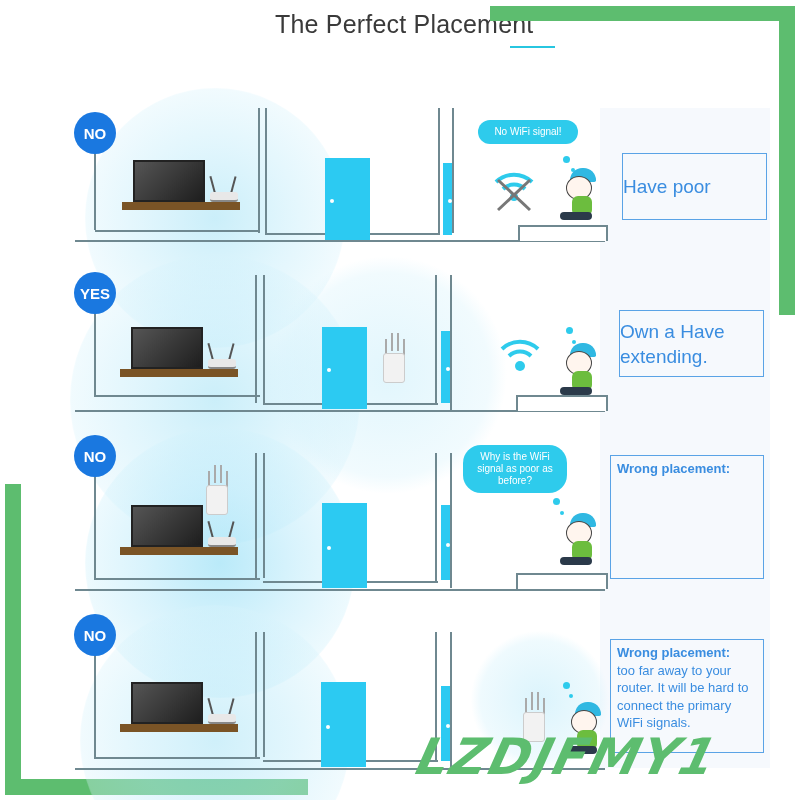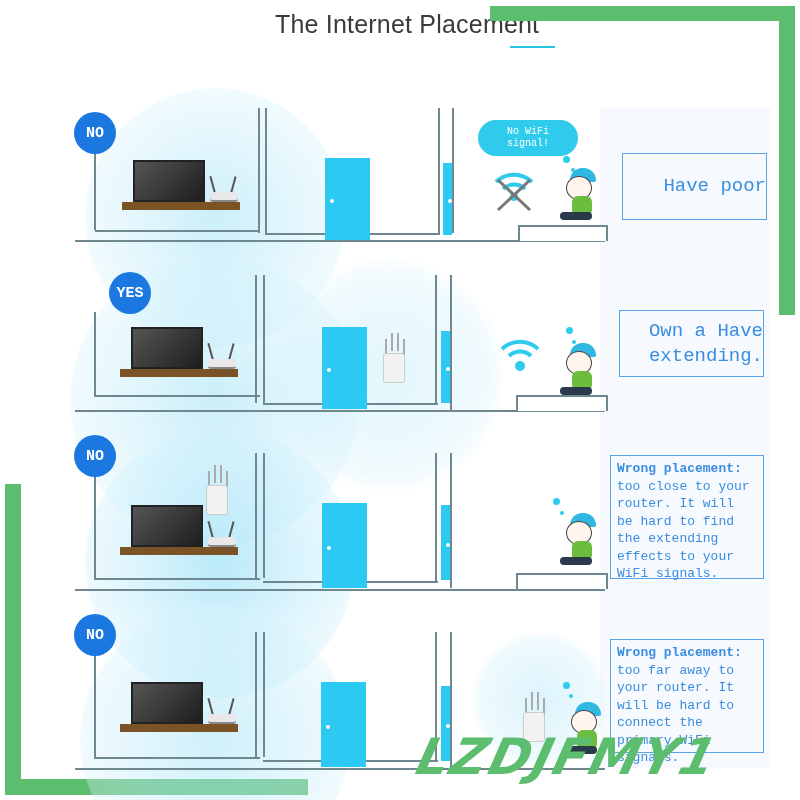--- a/index.html
+++ b/index.html
@@ -2,21 +2,21 @@
 <html><head>
 <meta charset="utf-8">
 <style>
   html,body{margin:0;padding:0;}
   body{width:800px;height:800px;position:relative;overflow:hidden;background:#ffffff;font-family:"Liberation Sans",sans-serif;}
   .abs{position:absolute;}
   .title{left:275px;top:10px;font-size:25px;color:#3a3a3a;letter-spacing:0.2px;font-family:"Liberation Sans",sans-serif;}
   .title-underline{left:510px;top:46px;width:45px;height:2px;background:#27c6e0;}
   .green{background:#5dbd6f;}
   .panel{left:600px;width:170px;background:#f6f9fd;}
-  .row{position:absolute;left:0;width:724px;font-family:Liberation Mono, monospace;}
+  .row{position:absolute;left:0;width:724px;}
   .ring{position:absolute;border-radius:50%;}
   .badge{position:absolute;left:74px;width:42px;height:42px;border-radius:50%;background:#1a78e0;color:#fff;font-weight:bold;font-size:15px;display:flex;align-items:center;justify-content:center;z-index:5;}
   .pole{position:absolute;left:94px;width:2px;background:#6f8890;z-index:4;}
   .wall{position:absolute;background:#6f8890;z-index:4;}
   .tv{position:absolute;width:68px;height:38px;background:linear-gradient(135deg,#555,#1e1e1e);border:2px solid #222;z-index:5;}
   .shelf{position:absolute;width:118px;height:8px;background:#7a5426;z-index:5;}
   .router{position:absolute;width:28px;height:8px;background:#e8e8e8;border-radius:3px;z-index:5;border-bottom:2px solid #888;}
   .ant{position:absolute;width:1.5px;height:20px;background:#555;z-index:5;}
   .door{position:absolute;width:45px;background:#2ccaf2;z-index:5;}
   .door:after{content:"";position:absolute;left:5px;top:50%;width:4px;height:4px;border-radius:50%;background:#fff;}
@@ -24,30 +24,30 @@
   .dot{position:absolute;border-radius:50%;background:#2ecbec;z-index:6;}
   .extender{position:absolute;width:20px;height:28px;background:#f2f2f2;border:1px solid #ccc;border-radius:3px;z-index:6;}
   .ext-ant{position:absolute;width:1.5px;height:18px;background:#aaa;z-index:6;}
   .kid{position:absolute;z-index:6;}
   .kid .cap{position:absolute;left:10px;top:0;width:26px;height:14px;background:#30b8e2;border-radius:14px 14px 2px 2px;}
   .kid .head{position:absolute;left:6px;top:8px;width:24px;height:22px;background:#fff5ee;border:1px solid #444;border-radius:50%;}
   .kid .body{position:absolute;left:12px;top:28px;width:20px;height:20px;background:#6cbd3e;border-radius:6px;}
   .kid .legs{position:absolute;left:0;top:44px;width:32px;height:8px;background:#2b3a4a;border-radius:4px;}
   .step{position:absolute;border:2px solid #6f8890;border-bottom:none;background:#fff;z-index:4;}
   .box{position:absolute;border:1.5px solid #5aa3e6;color:#3a8de0;background:transparent;z-index:6;}
-  .box.center{text-align:center;font-size:19px;line-height:25px;display:flex;align-items:flex-end;justify-content:center;flex-direction:column;}
+  .box.center{text-align:center;font-size:19px;line-height:25px;display:flex;align-items:flex-start;justify-content:center;flex-direction:column;}
   .box.left{font-size:13px;line-height:17.5px;padding:4px 6px;}
   .box .hd{font-weight:bold;}
   .wifi{position:absolute;z-index:5;}
   .watermark{left:418px;top:728px;font-size:50px;font-weight:bold;font-style:italic;color:#5dbd6f;letter-spacing:2px;transform:skewX(-14deg);z-index:20;font-family:"DejaVu Sans",sans-serif;}
 </style>
 </head>
 <body>
 
-<div class="abs title">The Internet Placement</div>
+<div class="abs title">The Perfect Placement</div>
 <div class="abs title-underline"></div>
 
 <div class="abs green" style="left:490px;top:6px;width:305px;height:15px;"></div>
 <div class="abs green" style="left:779px;top:6px;width:16px;height:309px;"></div>
 <div class="abs green" style="left:5px;top:484px;width:16px;height:311px;"></div>
 <div class="abs green" style="left:5px;top:779px;width:303px;height:16px;"></div>
 
 <div class="abs panel" style="top:108px;height:660px;"></div>
 
 <div class="row" style="top:108px;height:135px;">
@@ -86,21 +86,21 @@
   </div>
   <div class="step" style="left:518px;top:117px;width:86px;height:14px;"></div>
   <div class="box center" style="left:622px;top:45px;width:143px;height:65px;">
     <span>Have poor</span>
   </div>
 </div>
 
 <div class="row" style="top:265px;height:150px;">
   <div class="ring" style="left:70px;top:-10px;width:290px;height:290px;background:radial-gradient(circle,rgba(160,225,245,0.55) 0%,rgba(190,235,250,0.45) 40%,rgba(215,243,252,0.35) 70%,rgba(255,255,255,0) 72%);"></div>
   <div class="ring" style="left:268px;top:-10px;width:240px;height:240px;background:radial-gradient(circle,rgba(190,235,250,0.45) 0%,rgba(215,243,252,0.35) 60%,rgba(255,255,255,0) 70%);"></div>
-  <div class="badge" style="top:7px;margin-left:35px;">YES</div>
+  <div class="badge" style="top:7px;">YES</div>
   <div class="pole" style="top:47px;height:85px;"></div>
   <div class="wall" style="left:255px;top:10px;width:2px;height:128px;"></div>
   <div class="wall" style="left:263px;top:10px;width:2px;height:128px;"></div>
   <div class="wall" style="left:435px;top:10px;width:2px;height:128px;"></div>
   <div class="wall" style="left:450px;top:10px;width:2px;height:135px;"></div>
   <div class="wall" style="left:75px;top:145px;width:530px;height:2px;"></div>
   <div class="wall" style="left:95px;top:130px;width:165px;height:2px;"></div>
   <div class="wall" style="left:263px;top:138px;width:175px;height:2px;"></div>
   <div class="tv" style="left:131px;top:62px;"></div>
   <div class="shelf" style="left:120px;top:104px;"></div>
@@ -150,32 +150,32 @@
   <div class="ext-ant" style="left:220px;top:32px;"></div>
   <div class="ext-ant" style="left:226px;top:38px;"></div>
   <div class="extender" style="left:206px;top:52px;"></div>
   <div class="tv" style="left:131px;top:72px;"></div>
   <div class="shelf" style="left:120px;top:114px;"></div>
   <div class="ant" style="left:210px;top:88px;transform:rotate(-15deg);"></div>
   <div class="ant" style="left:230px;top:88px;transform:rotate(15deg);"></div>
   <div class="router" style="left:208px;top:104px;"></div>
   <div class="door" style="left:322px;top:70px;height:85px;"></div>
   <div class="door" style="left:441px;top:72px;width:9px;height:75px;"></div>
+  <div class="bubble" style="left:463px;top:12px;width:92px;">Why is the WiFi signal as poor as before?</div>
   <div class="dot" style="left:553px;top:65px;width:7px;height:7px;"></div>
   <div class="dot" style="left:560px;top:78px;width:4px;height:4px;"></div>
   <div class="kid" style="left:560px;top:80px;width:40px;height:55px;">
     <div class="cap"></div>
       <div class="head"></div>
       <div class="body"></div>
       <div class="legs"></div>
   </div>
   <div class="step" style="left:516px;top:140px;width:88px;height:14px;"></div>
   <div class="box left" style="left:610px;top:22px;width:140px;height:114px;">
     <div class="hd">Wrong placement:</div>
-    <div>too close to your router. It will be hard to find the extending effects to your WiFi signals.</div>
   </div>
 </div>
 
 <div class="row" style="top:610px;height:170px;">
   <div class="ring" style="left:80px;top:-5px;width:270px;height:270px;background:radial-gradient(circle,rgba(160,225,245,0.5) 0%,rgba(190,235,250,0.45) 40%,rgba(215,243,252,0.35) 70%,rgba(255,255,255,0) 72%);"></div>
   <div class="ring" style="left:470px;top:20px;width:140px;height:140px;background:radial-gradient(circle,rgba(190,235,250,0.55) 0%,rgba(215,243,252,0.4) 60%,rgba(255,255,255,0) 70%);"></div>
   <div class="badge" style="top:4px;">NO</div>
   <div class="pole" style="top:44px;height:105px;"></div>
   <div class="wall" style="left:255px;top:22px;width:2px;height:125px;"></div>
   <div class="wall" style="left:263px;top:22px;width:2px;height:125px;"></div>

